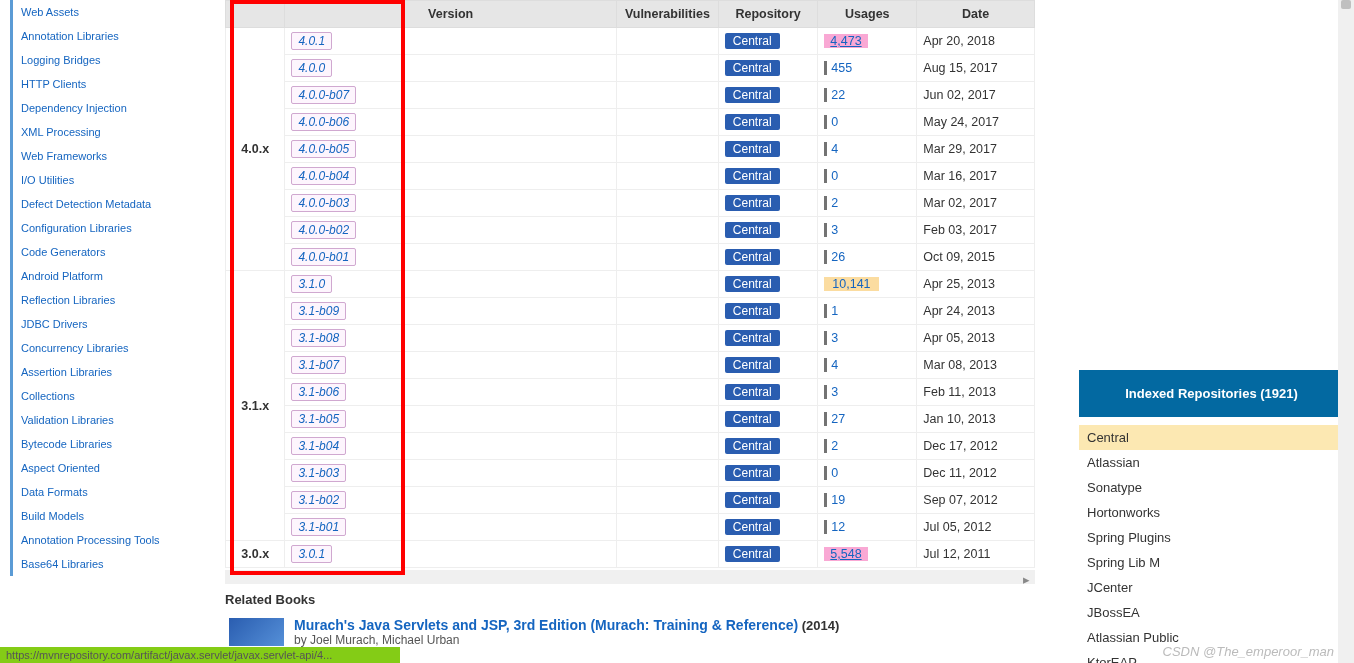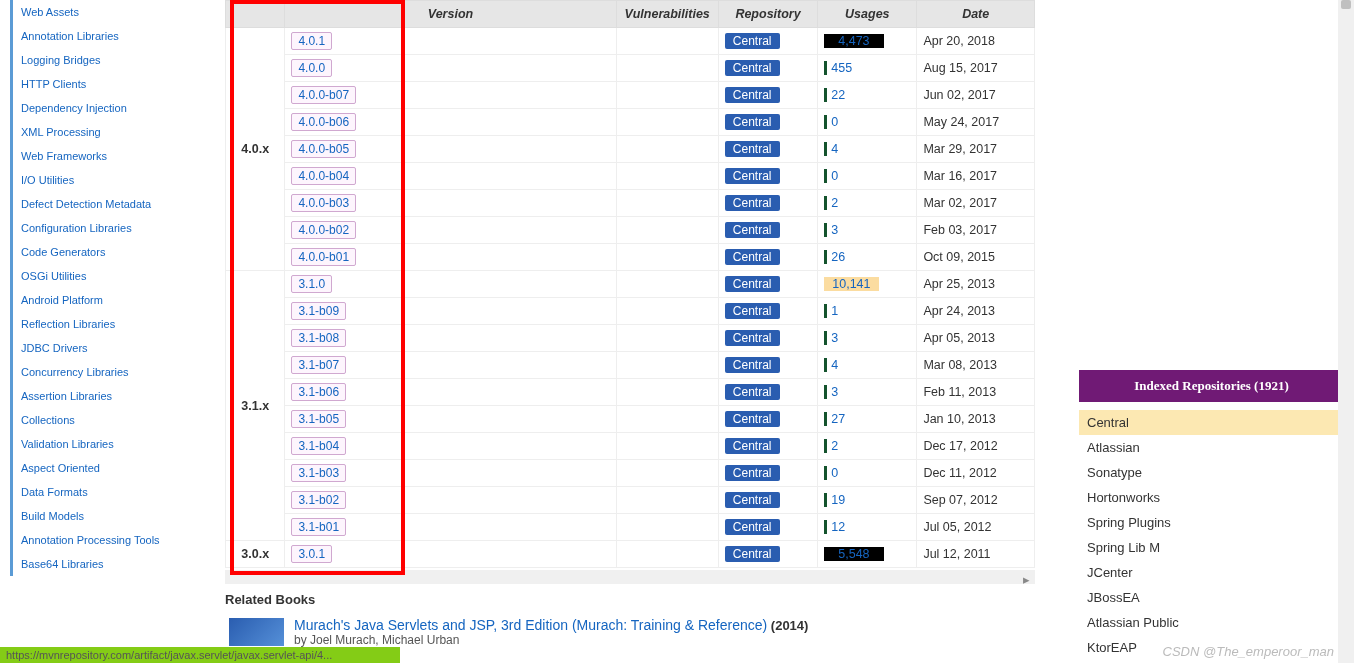--- a/index.html
+++ b/index.html
@@ -3,49 +3,49 @@
 <meta charset="utf-8">
 <style>
 * { box-sizing: border-box; margin: 0; padding: 0; }
 body { font-family: "Segoe UI", Arial, sans-serif; font-size: 13px; background: #fff; color: #333; width: 1354px; height: 663px; overflow: hidden; position: relative; }
 .layout { display: flex; height: 100%; }
 .sidebar { width: 215px; padding: 0 0 0 10px; overflow: hidden; }
 .sidebar-item { border-left: 3px solid #5b9bd5; padding: 6px 0 6px 8px; color: #1565c0; cursor: pointer; font-size: 11px; }
 .main { flex: 1; padding: 0 10px 0 10px; position: relative; }
 .table-wrap { border: 4px solid #f00; width: 175px; position: absolute; top: 0; left: 15px; height: 575px; pointer-events:none; z-index: 5;}
 table.versions { width: 810px; border-collapse: collapse; font-size: 12.5px; }
-table.versions th { background: #e6e6e6; padding: 6px 8px; font-weight: 700; text-align: center; color:#333; border:1px solid #ddd;font-style:italic;}
+table.versions th { background: #e6e6e6; padding: 6px 8px; font-weight: 700; text-align: center; color:#333; border:1px solid #ddd;}
 table.versions td { padding: 3px 6px; border: 1px solid #eee; text-align: left; vertical-align: middle; height:27px;}
 table.versions td.group { font-weight: 700; text-align: center; background: #fff; }
 .version-link { display:inline-block; border: 1px solid #d0a8d0; color: #1565c0; padding: 1px 6px; border-radius: 2px; background: #fdf5fd; font-size:12px;}
 .repo-badge { display:inline-block; background: #2a5db0; color: #fff; padding: 1px 8px; border-radius: 2px; font-size: 12px; }
-.usage-low  { display:inline-block; border-left: 3px solid #14532d; padding: 0 4px; color:#1565c0;}
-.usage-med  { display:inline-block; background: #000000; padding: 0 14px; color:#1565c0;}
+.usage-low  { display:inline-block; border-left: 3px solid #737373; padding: 0 4px; color:#1565c0;}
+.usage-med  { display:inline-block; background: #f9a8d4; padding: 0 6px; color:#1565c0;text-decoration:underline;}
 .usage-high { display:inline-block; background: #fbdca0; padding: 0 8px; color:#1565c0;}
 td.date-cell { color:#333; }
-td.ver-cell { padding-left: 8px;}
+td.ver-cell { padding-left: 8px; font-style: italic;}
 td.repo-cell { text-align:center; }
 td.usage-cell { }
 th.ver-col{width:340px; text-align:left; padding-left:180px;}
 th.vuln-col{width:100px;}
 th.repo-col{width:100px;}
 th.usage-col{width:100px;}
 th.date-col{width:120px;}
 .group-col{width:60px;}
 .scrollbar-fake{height:14px; background:#f0f0f0; width:810px; position:relative; margin-top:2px;}
 .scrollbar-fake::after{content:''; position:absolute; right:0; top:2px; width:0;height:0; border-left:5px solid transparent; border-right:5px solid transparent;}
 .scrollbar-thumb{position:absolute; right:2px; top:2px; width:10px; height:10px; color:#888;}
 .related-books { font-weight:700; font-size:13px; padding-top:8px;}
 .book-row { display:flex; align-items:center; gap:10px; margin-top:6px; padding:4px;}
 .book-thumb { width:55px; height:28px; background: linear-gradient(135deg,#2a5db0,#5590d8); }
-.book-title { color:#1565c0; font-size:14px;}
+.book-title { color:#1565c0; font-size:14px;font-weight:bold;}
 .book-year { font-weight:700; color:#333;}
 .book-auth { color:#555; font-size:12px;}
 .right-panel { width: 275px; padding: 0 10px 0 0; position:relative;}
-.repo-header { background:#701a75; color:#fff; text-align:center; padding:8px; font-weight:700; font-size:13px; margin-top: 370px; margin-bottom:8px;font-family:Liberation Serif, serif;}
+.repo-header { background:#0369a1; color:#fff; text-align:center; padding:16px; font-weight:700; font-size:13px; margin-top: 370px; margin-bottom:8px;}
 .repo-item { padding:5px 8px; color:#333; font-size:13px;}
 .repo-item.hl { background:#fce8b2; }
 .watermark { position:absolute; bottom:4px; right:20px; color:#bbb; font-size:13px; z-index:20;font-style:italic;}
 .status-bar { position:absolute; bottom:0; left:0; background:#84cc16; color:#555; font-size:11px; padding:2px 6px; width:400px; z-index:10;}
 .vscroll{position:absolute; right:0; top:0; width:16px; height:100%; background:#f0f0f0;}
 .vscroll-thumb{position:absolute; top:0; left:3px; width:10px; height:9px; background:#c0c0c0; border-radius:2px;}
 </style>
 </head>
 <body>
 
@@ -55,28 +55,28 @@
       <div class="sidebar-item">Annotation Libraries</div>
       <div class="sidebar-item">Logging Bridges</div>
       <div class="sidebar-item">HTTP Clients</div>
       <div class="sidebar-item">Dependency Injection</div>
       <div class="sidebar-item">XML Processing</div>
       <div class="sidebar-item">Web Frameworks</div>
       <div class="sidebar-item">I/O Utilities</div>
       <div class="sidebar-item">Defect Detection Metadata</div>
       <div class="sidebar-item">Configuration Libraries</div>
       <div class="sidebar-item">Code Generators</div>
-      <div class="sidebar-item">OSGi Utilities</div>
       <div class="sidebar-item">Android Platform</div>
       <div class="sidebar-item">Reflection Libraries</div>
       <div class="sidebar-item">JDBC Drivers</div>
       <div class="sidebar-item">Concurrency Libraries</div>
       <div class="sidebar-item">Assertion Libraries</div>
       <div class="sidebar-item">Collections</div>
       <div class="sidebar-item">Validation Libraries</div>
+      <div class="sidebar-item">Bytecode Libraries</div>
       <div class="sidebar-item">Aspect Oriented</div>
       <div class="sidebar-item">Data Formats</div>
       <div class="sidebar-item">Build Models</div>
       <div class="sidebar-item">Annotation Processing Tools</div>
       <div class="sidebar-item">Base64 Libraries</div>
     </div>
 
   <div class="main">
     <div class="table-wrap"></div>
     <table class="versions">

